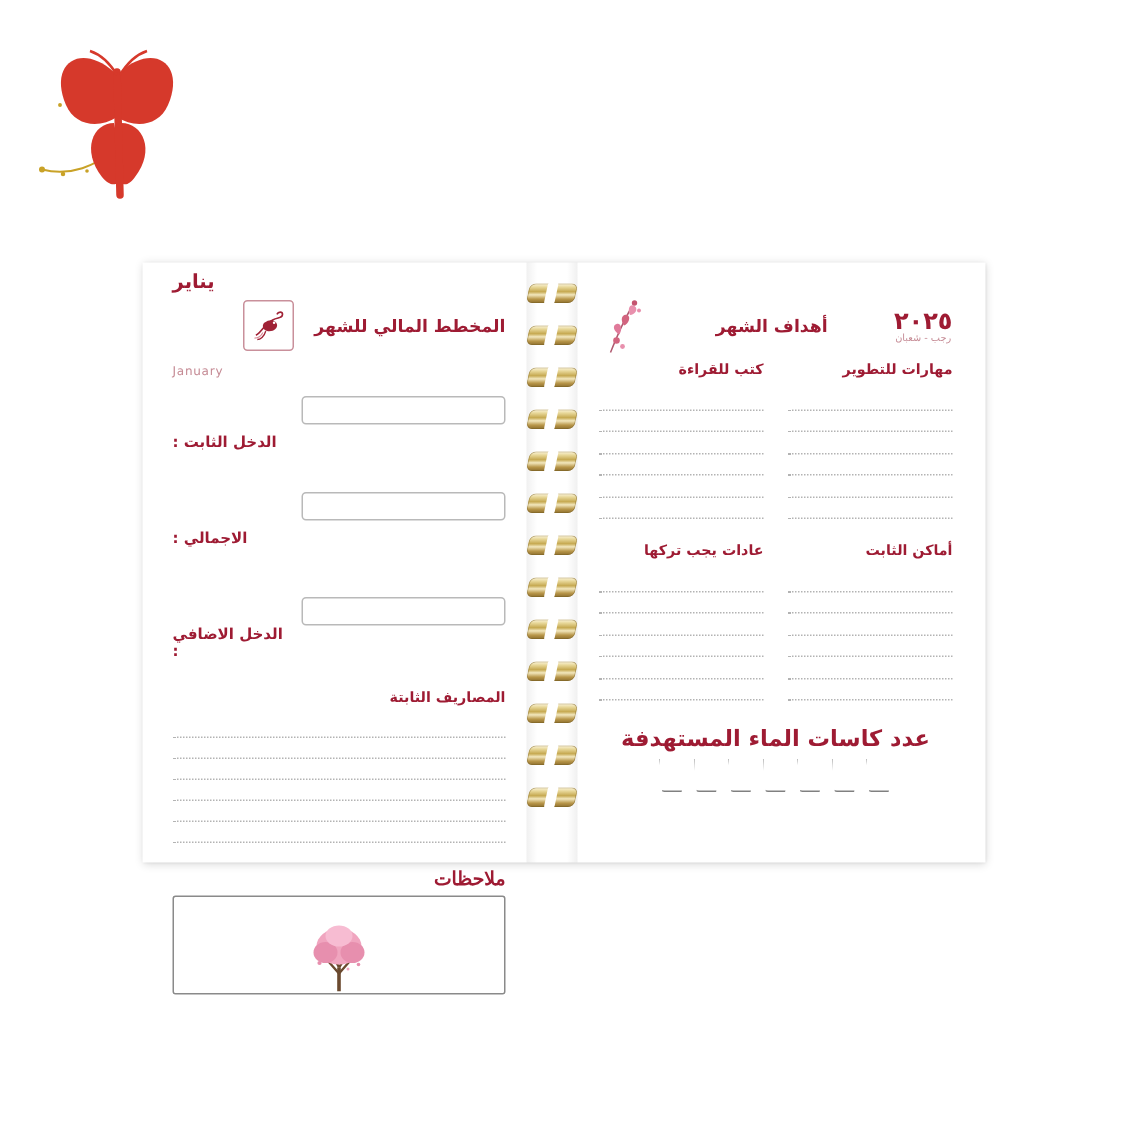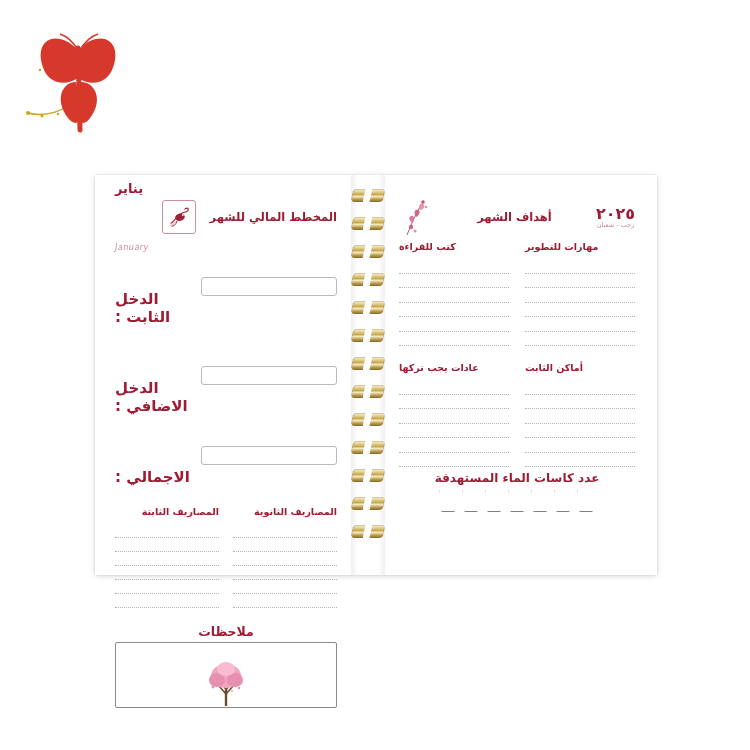--- a/index.html
+++ b/index.html
@@ -86,21 +86,20 @@
   }
   .month-block { text-align: left; line-height: 1.05; }
   .month-ar {
     color: #9e1b33;
     font-size: 13px;
     font-weight: bold;
   }
   .month-en {
     color: #c58a94;
     font-size: 8px;
-    font-style: italic;
     letter-spacing: 0.5px;
     margin-top: 48px;
   }
   .section-title {
     color: #9e1b33;
     font-size: 11.5px;
     font-weight: bold;
     text-align: center;
   }
   .year-block { text-align: center; line-height: 1.1; }
@@ -130,21 +129,21 @@
   
   .fin-row {
     display: flex;
     align-items: center;
     justify-content: flex-start;
     gap: 8px;
     margin-top: 9px;
   }
   .fin-label {
     color: #9e1b33;
-    font-size: 15px;
+    font-size: 10px;
     font-weight: bold;
     width: 78px;
     text-align: left;
     margin-top: 44px;
   }
   .fin-box {
     flex: 1;
     height: 17px;
     border: 1px solid #b9b9b9;
     border-radius: 3px;
@@ -167,22 +166,22 @@
   .lines .ln {
     border-bottom: 1px dotted #b3b3b3;
     height: 13px;
   }
 
   
   .notes-title {
     color: #9e1b33;
     font-size: 12.5px;
     font-weight: bold;
-    text-align: center;
     margin: 16px 0 3px 0;
+    font-family: Liberation Serif, serif;
   }
   .notes-box {
     height: 64px;
     border: 1px solid #8a8a8a;
     border-radius: 2px;
     position: relative;
     background: #fff;
   }
   .tree {
     position: absolute;
@@ -196,33 +195,33 @@
   
   .goal-cols {
     display: flex;
     gap: 16px;
     margin-top: 4px;
   }
   .goal-title {
     color: #9e1b33;
     font-size: 9.5px;
     font-weight: bold;
-    text-align: left;
+    text-align: right;
     margin-bottom: 7px;
   }
   .goal-lines .ln {
     border-bottom: 1px dotted #b3b3b3;
     height: 13.5px;
   }
   .water-title {
     color: #9e1b33;
-    font-size: 12px;
+    font-size: 15px;
     font-weight: bold;
     text-align: center;
-    margin: 4px 0 5px 0;
+    margin: 16px 0 5px 0;
   }
   .cups {
     display: flex;
     justify-content: center;
     gap: 4px;
   }
   .cup {
     width: 19px;
     height: 22px;
     border: 1px solid #808080;
@@ -385,39 +384,28 @@
         <div class="month-en">January</div>
       </div>
     </div>
 
     <div class="fin-row">
       <div class="fin-box"></div>
       <div class="fin-label">الدخل الثابت :</div>
     </div>
     <div class="fin-row">
       <div class="fin-box"></div>
-      <div class="fin-label">الدخل الاضافي :</div>
+      <div class="fin-label">الاجمالي :</div>
     </div>
     <div class="fin-row">
       <div class="fin-box"></div>
-      <div class="fin-label">الاجمالي :</div>
+      <div class="fin-label">الدخل الاضافي :</div>
     </div>
 
     <div class="two-col">
-      <div class="col">
-        <div class="col-title">المصاريف الثانوية</div>
-        <div class="lines">
-          <div class="ln"></div>
-          <div class="ln"></div>
-          <div class="ln"></div>
-          <div class="ln"></div>
-          <div class="ln"></div>
-          <div class="ln"></div>
-        </div>
-      </div>
       <div class="col">
         <div class="col-title">المصاريف الثابتة</div>
         <div class="lines">
           <div class="ln"></div>
           <div class="ln"></div>
           <div class="ln"></div>
           <div class="ln"></div>
           <div class="ln"></div>
           <div class="ln"></div>
         </div>

